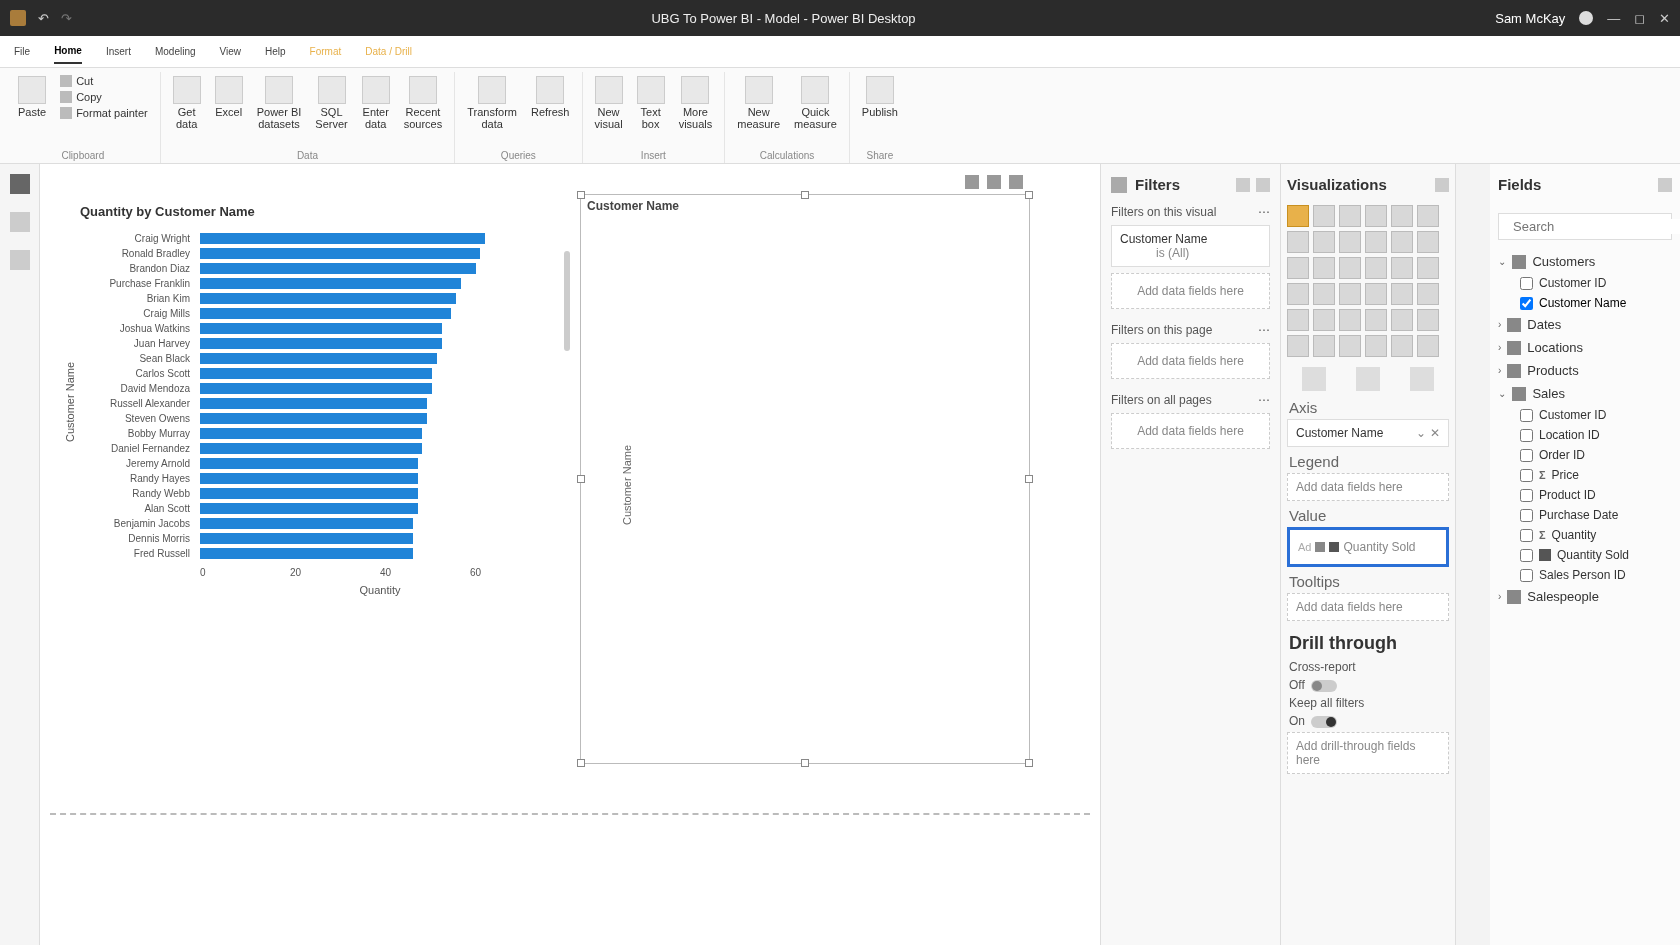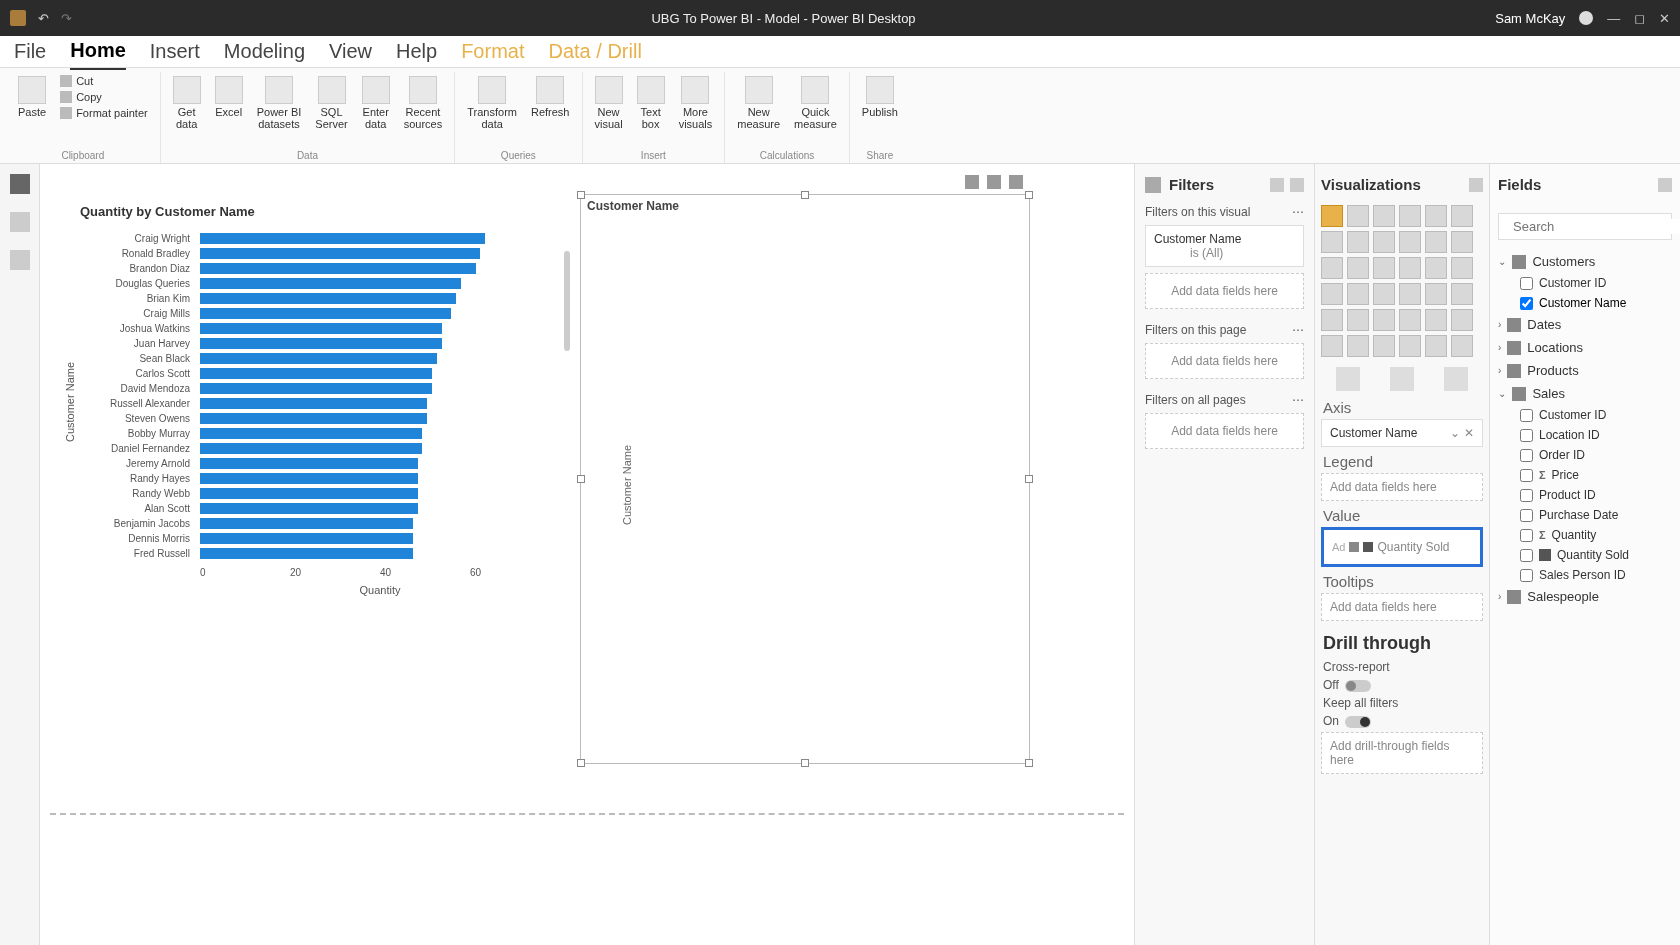--- a/index.html
+++ b/index.html
@@ -8,21 +8,21 @@
 
 .titlebar { background: #2b2b2b; color: #fff; height: 36px; display: flex; align-items: center; padding: 0 10px; }
 .titlebar .tb-left { display: flex; align-items: center; gap: 12px; }
 .titlebar .tb-icon { width: 16px; height: 16px; background: #a97c3b; border-radius: 2px; }
 .titlebar .tb-center { flex: 1; text-align: center; font-size: 13px; color: #eee; }
 .titlebar .tb-right { display: flex; align-items: center; gap: 14px; }
 .titlebar .avatar { width: 14px; height: 14px; background: #ddd; border-radius: 50%; }
 
 
 .ribbon-tabs { background: #fff; border-bottom: 1px solid #ddd; height: 32px; display: flex; align-items: center; padding-left: 14px; gap: 24px; }
-.ribbon-tabs .tab { font-size: 20px; color: #444; cursor: pointer; padding: 6px 0; }
+.ribbon-tabs .tab { font-size: 10px; color: #444; cursor: pointer; padding: 6px 0; }
 .ribbon-tabs .tab.active { color: #000; border-bottom: 2px solid #333; font-weight: 600; }
 .ribbon-tabs .tab.context { color: #e8b14a; }
 
 
 .ribbon { background: #fafafa; border-bottom: 1px solid #ddd; height: 96px; display: flex; align-items: stretch; padding: 4px 6px 0 6px; }
 .ribbon-group { display: flex; flex-direction: column; align-items: center; border-right: 1px solid #e5e5e5; padding: 0 6px; }
 .ribbon-group .group-items { display: flex; align-items: flex-start; gap: 2px; flex: 1; }
 .ribbon-group .group-label { font-size: 10px; color: #888; padding: 2px 0; }
 .ribbon-btn { display: flex; flex-direction: column; align-items: center; justify-content: flex-start; padding: 4px 6px; cursor: pointer; min-width: 40px; }
 .ribbon-btn .r-icon { width: 28px; height: 28px; background: #e8e8e8; border: 1px solid #ccc; margin-bottom: 2px; }
@@ -87,21 +87,21 @@
 .well .chev { margin-left: auto; color: #888; }
 .well .x { color: #888; cursor: pointer; }
 .well.highlight { border: 3px solid #2a6fd6; padding: 10px 8px; }
 .drill-title { font-size: 18px; font-weight: 700; margin: 12px 0 6px 2px; }
 .toggle-row { display: flex; align-items: flex-end; gap: 6px; font-size: 12px; color: #555; margin: 4px 2px; }
 .toggle { width: 26px; height: 12px; background: #ccc; border-radius: 6px; position: relative; }
 .toggle .knob { width: 10px; height: 10px; background: #666; border-radius: 50%; position: absolute; top: 1px; }
 .toggle.off .knob { left: 1px; background:#888;} .toggle.on .knob { right: 1px; background:#333;}
 
 
-.fields-pane { width: 190px; background: #fbfbfb; padding: 8px 8px; }
+.fields-pane { width: 190px; background: #fbfbfb; padding: 8px 8px; margin-left: 34px; }
 .search-box { display: flex; align-items: center; background: #fff; border: 1px solid #ddd; padding: 5px 8px; margin: 8px 0 10px 0; }
 .search-box .s-icon { width: 14px; height: 14px; background: #aaa; margin-right: 6px; }
 .search-box input { border: none; outline: none; flex: 1; font-size: 13px; }
 .table-node { font-size: 13px; padding: 4px 0; display: flex; align-items: center; gap: 6px; cursor: pointer; }
 .table-node .arrow { font-size: 10px; color: #666; }
 .table-node .t-icon { width: 14px; height: 14px; background: #888; }
 .field-node { font-size: 12px; padding: 3px 0 3px 22px; display: flex; align-items: center; gap: 6px; cursor: pointer; }
 .field-node input[type=checkbox] { width: 13px; height: 13px; }
 .field-node .f-icon { width: 12px; height: 12px; display:inline-block; }
 .field-node.checked { color: #000; }
@@ -275,21 +275,21 @@
           </div>
           <div class="bar-row">
             <div class="bar-label">Ronald Bradley</div>
             <div class="bar" style="width: 280.333px;"></div>
           </div>
           <div class="bar-row">
             <div class="bar-label">Brandon Diaz</div>
             <div class="bar" style="width: 275.5px;"></div>
           </div>
           <div class="bar-row">
-            <div class="bar-label">Douglas Queries</div>
+            <div class="bar-label">Purchase Franklin</div>
             <div class="bar" style="width: 261px;"></div>
           </div>
           <div class="bar-row">
             <div class="bar-label">Brian Kim</div>
             <div class="bar" style="width: 256.167px;"></div>
           </div>
           <div class="bar-row">
             <div class="bar-label">Craig Mills</div>
             <div class="bar" style="width: 251.333px;"></div>
           </div>

